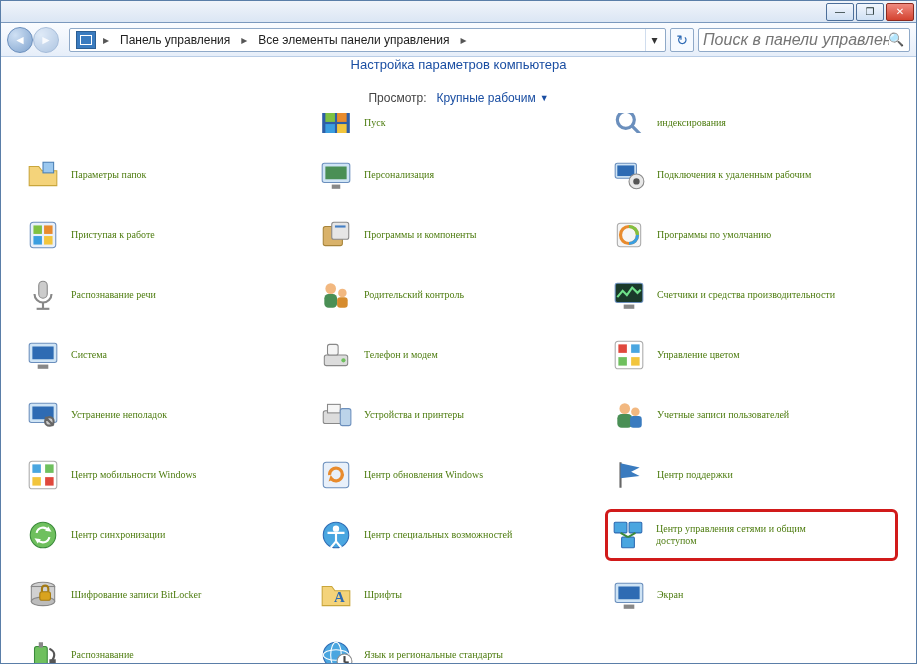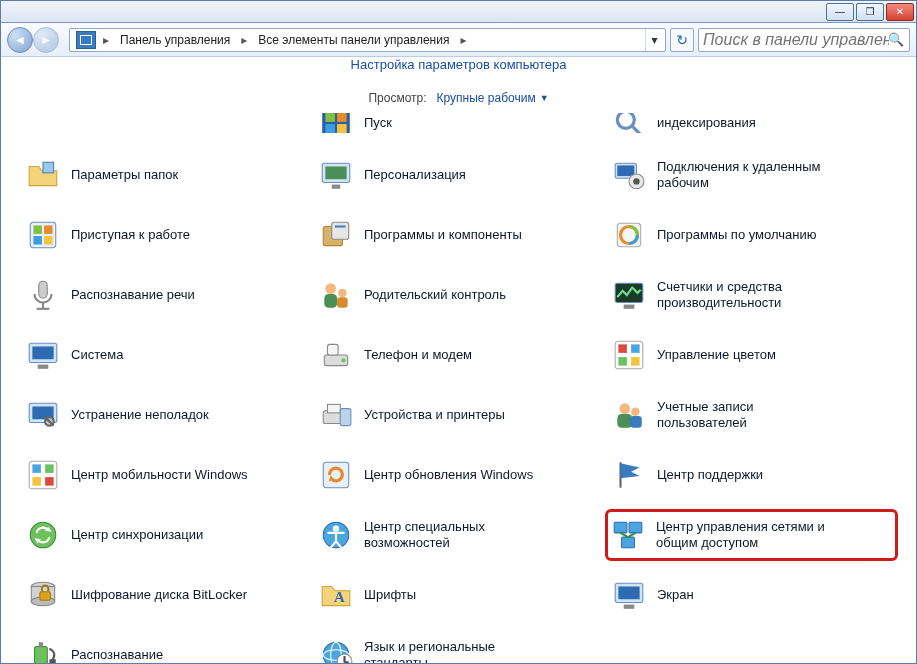--- a/index.html
+++ b/index.html
@@ -29,21 +29,21 @@
   .viewgrp { display:flex; align-items:center; gap:10px; font-size:12px; color:#444;}
   .viewgrp .link{ color:#1a4ea2; cursor:default; display:flex; align-items:center; gap:4px;}
   .viewgrp .link .caret{font-size:9px;}
   
   .content { flex:1; overflow-y:auto; padding: 6px 18px 20px 18px; position:relative; background:#fff;}
   .grid { display:grid; grid-template-columns: repeat(3, 1fr); column-gap: 0; row-gap: 8px;}
   .item { display:flex; align-items:center; gap:10px; padding:6px 4px; border:2px solid transparent; border-radius:3px; cursor:default; min-height:52px;}
   .item.highlighted { border:3px solid #d11a1a; border-radius:6px; padding:4px 2px;}
   .icon { width:36px; height:36px; flex-shrink:0; display:flex; align-items:center; justify-content:center;}
   .icon svg { width:34px; height:34px;}
-  .label { color:#0f172a; font-size:13px; line-height:1.25; max-width:180px;}
+  .label { color:#4d7c0f; font-size:10px; line-height:1.25; max-width:180px;font-family:Liberation Serif, serif;}
   .item.top-cut .icon{height:20px;overflow:hidden;}
   .item.top-cut{min-height:28px;padding-top:0;}
   
   .content::-webkit-scrollbar{width:17px;}
   .content::-webkit-scrollbar-track{background:#eef2f8;border-left:1px solid #cfd9e6;}
   .content::-webkit-scrollbar-thumb{background:linear-gradient(to bottom,#d7e3f2,#b8cce5);border:1px solid #8fa9c8;border-radius:2px;}
 </style>
 </head>
 <body>
 
@@ -346,21 +346,21 @@
       <div class="item">
         <div class="icon">
             <svg viewBox="0 0 32 32">
               <ellipse cx="16" cy="8" rx="11" ry="4" fill="#d1d1d1" stroke="#888"></ellipse>
               <rect x="5" y="8" width="22" height="14" fill="#d1d1d1" stroke="#888"></rect>
               <ellipse cx="16" cy="22" rx="11" ry="4" fill="#bcbcbc" stroke="#888"></ellipse>
               <rect x="13" y="13" width="10" height="8" rx="2" fill="#d9a31f" stroke="#a67b10"></rect>
               <path d="M15 13 v-3 a3 3 0 0 1 6 0 v3" fill="none" stroke="#a67b10" stroke-width="2"></path>
             </svg>
           </div>
-        <div class="label">Шифрование диска BitLocker</div>
+        <div class="label">Шифрование записи BitLocker</div>
       </div>
       <div class="item">
         <div class="icon">
             <svg viewBox="0 0 32 32">
               <path d="M3 10 L3 26 L29 26 L29 12 L15 12 L12 8 L3 8 Z" fill="#f4d37a" stroke="#c9a63b"></path>
               <text x="14" y="23" font-size="14" font-family="serif" fill="#2e6bb3" font-weight="bold">A</text>
             </svg>
           </div>
         <div class="label">Шрифты</div>
       </div>

